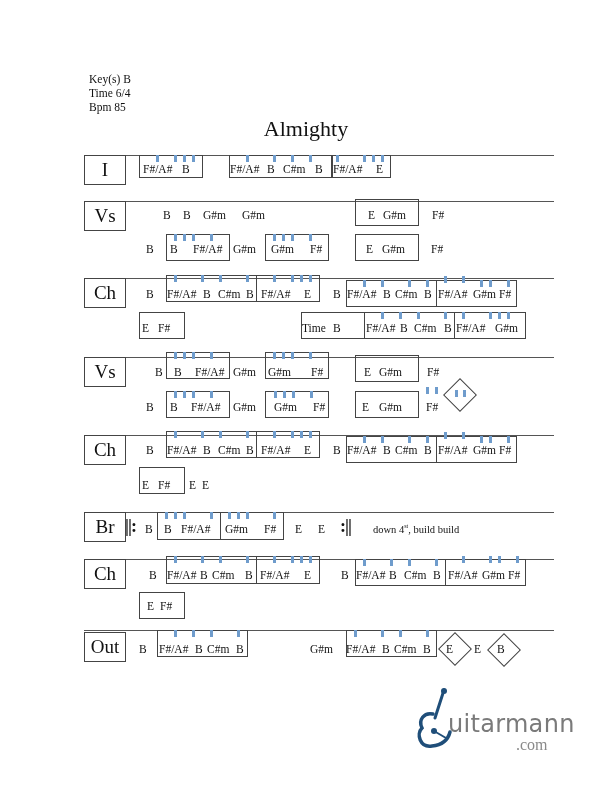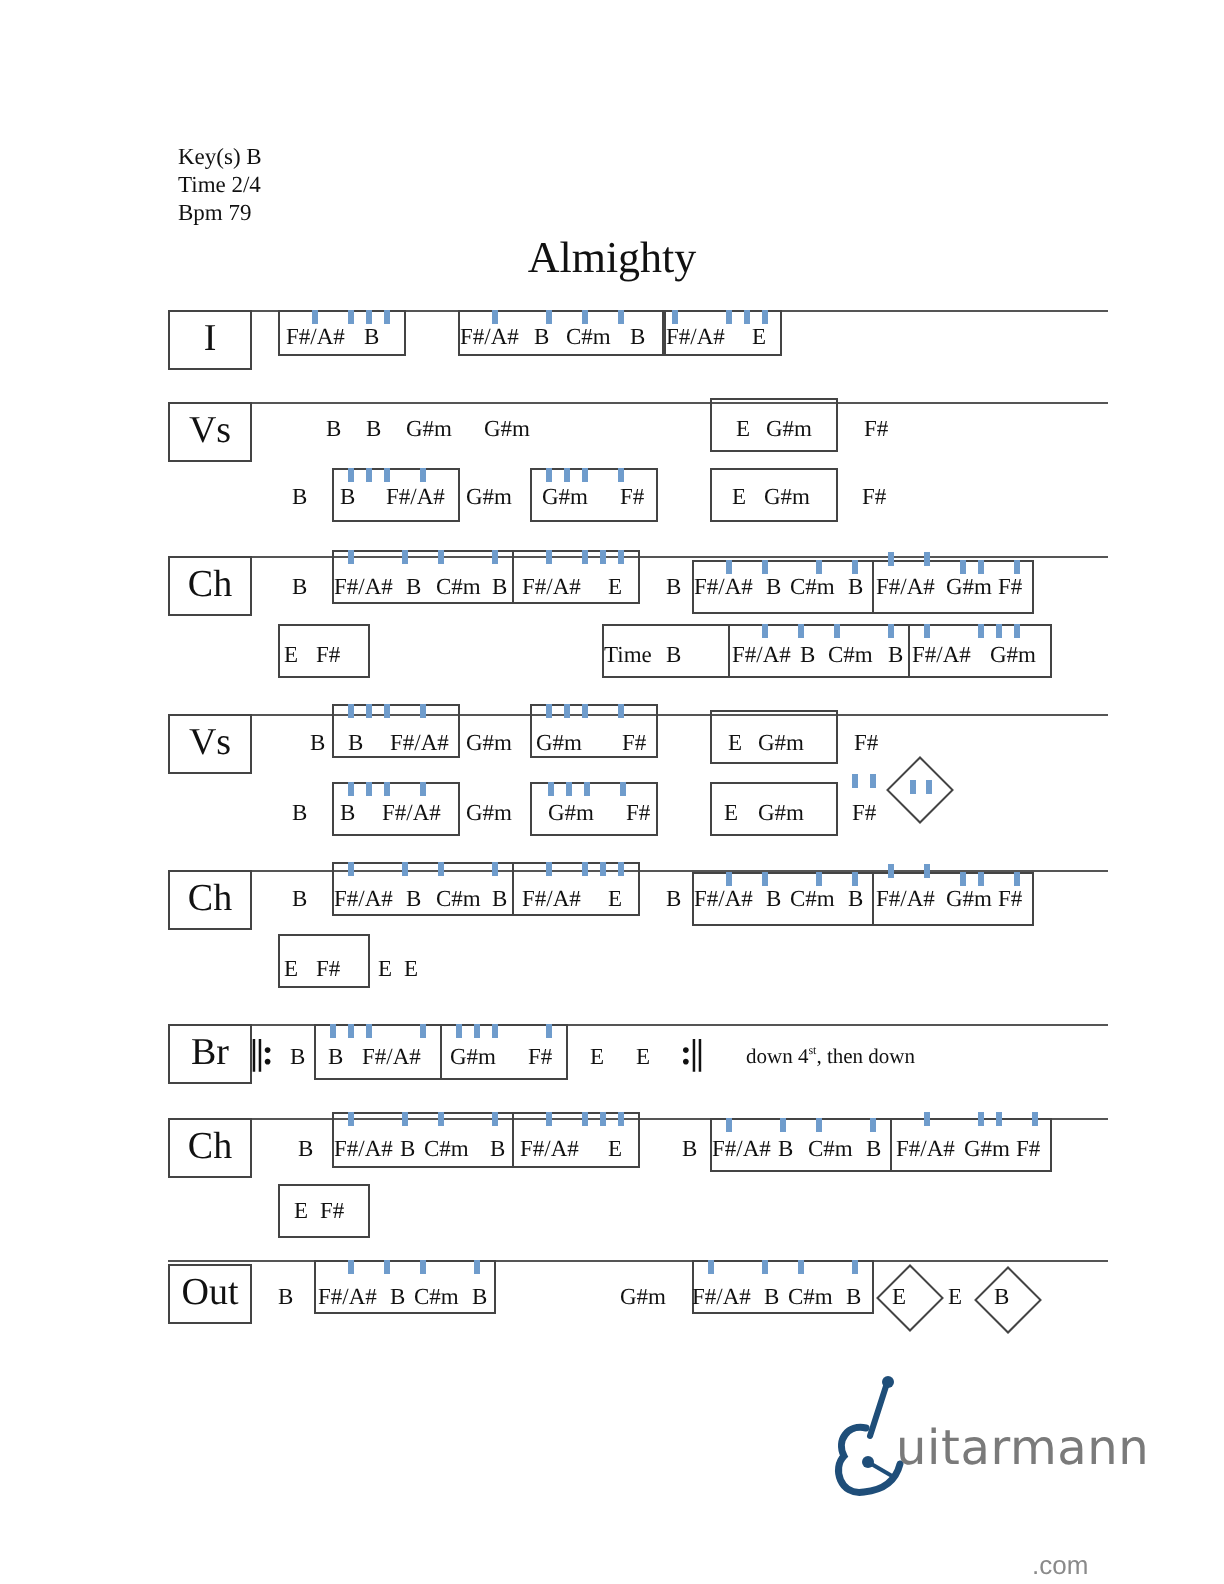--- a/index.html
+++ b/index.html
@@ -12,29 +12,29 @@
   .box { position:absolute; border:1px solid #444; background:transparent; height:23px; box-sizing:border-box; }
   .chord { position:absolute; font-size:11.5px; white-space:nowrap; }
   .tick { position:absolute; width:2.5px; height:7px; background:#6f9ccc; }
   .diamond { position:absolute; width:22px; height:22px; border:1px solid #444; transform:rotate(45deg); background:#fff; }
   .dtext { position:absolute; font-size:11.5px; }
   .repeat { position:absolute; font-size:18px; font-weight:bold; letter-spacing:-1px; }
   .note { position:absolute; font-size:10.5px; }
   .note sup { font-size:6px; }
   .logo { position:absolute; left:410px; top:688px; width:160px; height:64px; }
   .logo-text { position:absolute; left:448px; top:710px; font-family:"DejaVu Sans", sans-serif; font-size:24px; color:#7a7a7a; letter-spacing:0.3px; }
-  .logo-com { position:absolute; left:516px; top:775px; font-family:Liberation Sans, sans-serif; font-size:13px; color:#8a8a8a; }
+  .logo-com { position:absolute; left:516px; top:736px; font-family:Liberation Serif, serif; font-size:16px; color:#8a8a8a; }
 </style>
 </head>
 <body>
 
 <div class="meta">
   <div>Key(s) B</div>
-  <div>Time 2/4</div>
-  <div>Bpm 79</div>
+  <div>Time 6/4</div>
+  <div>Bpm 85</div>
 </div>
 <div class="title"><span>Almighty</span></div>
 
 <div class="rule" style="top:155px"></div>
 <div class="label" style="top:155px">I</div>
 <div class="box" style="left:139px;top:155px;width:64px"></div>
 <div class="box" style="left:229px;top:155px;width:103px"></div>
 <div class="box" style="left:332px;top:155px;width:59px"></div>
 <span class="chord" style="left:143px;top:163px">F#/A#</span>
 <span class="chord" style="left:182px;top:163px">B</span>
@@ -251,21 +251,21 @@
 <span class="chord" style="left:145px;top:523px">B</span>
 <div class="box" style="left:157px;top:512px;width:64px;height:28px"></div>
 <div class="box" style="left:220px;top:512px;width:64px;height:28px"></div>
 <span class="chord" style="left:164px;top:523px">B</span>
 <span class="chord" style="left:181px;top:523px">F#/A#</span>
 <span class="chord" style="left:225px;top:523px">G#m</span>
 <span class="chord" style="left:264px;top:523px">F#</span>
 <span class="chord" style="left:295px;top:523px">E</span>
 <span class="chord" style="left:318px;top:523px">E</span>
 <span class="repeat" style="left:340px;top:516px">:||</span>
-<span class="note" style="left:373px;top:523px"><span>down 4</span><sup>st</sup><span>, then down</span></span>
+<span class="note" style="left:373px;top:523px"><span>down 4</span><sup>st</sup><span>, build build</span></span>
 <div class="tick" style="left:165px;top:512px"></div>
 <div class="tick" style="left:174px;top:512px"></div>
 <div class="tick" style="left:183px;top:512px"></div>
 <div class="tick" style="left:210px;top:512px"></div>
 <div class="tick" style="left:228px;top:512px"></div>
 <div class="tick" style="left:237px;top:512px"></div>
 <div class="tick" style="left:246px;top:512px"></div>
 <div class="tick" style="left:273px;top:512px"></div>
 
 <div class="rule" style="top:559px"></div>

